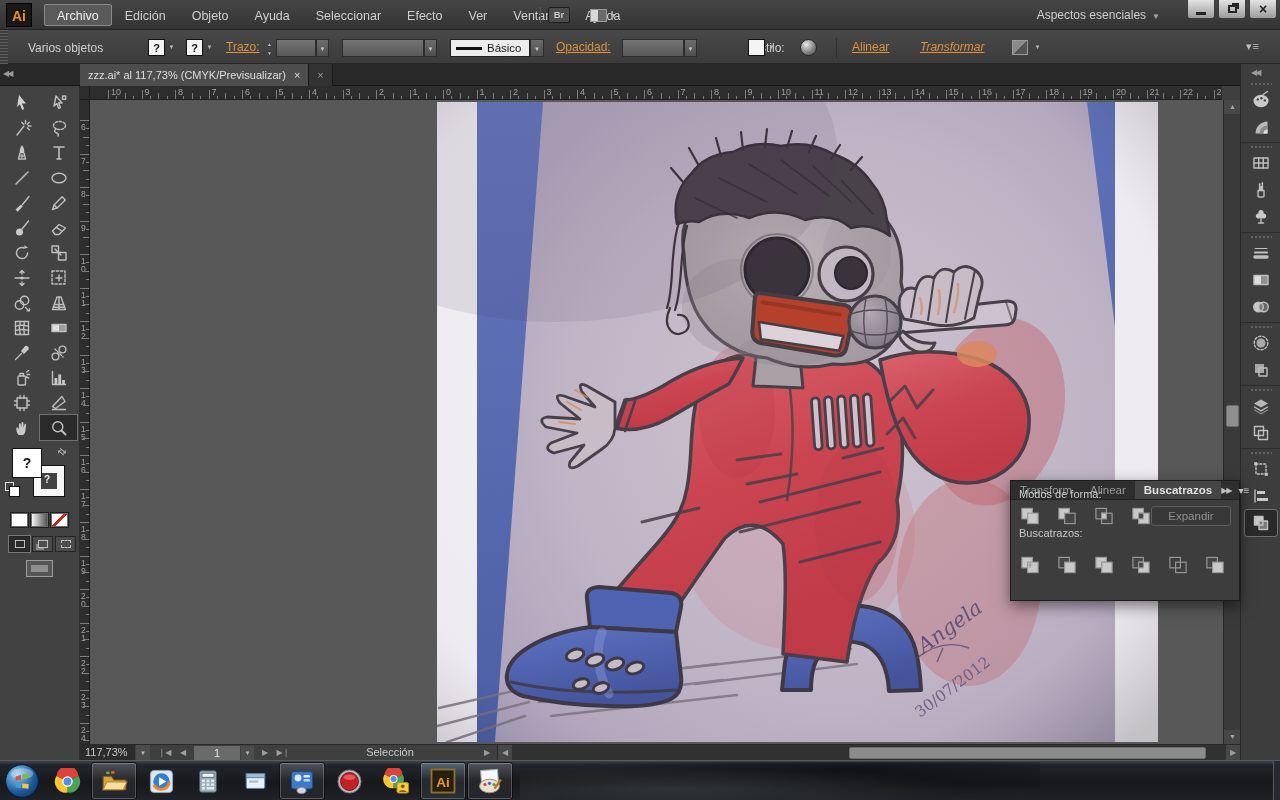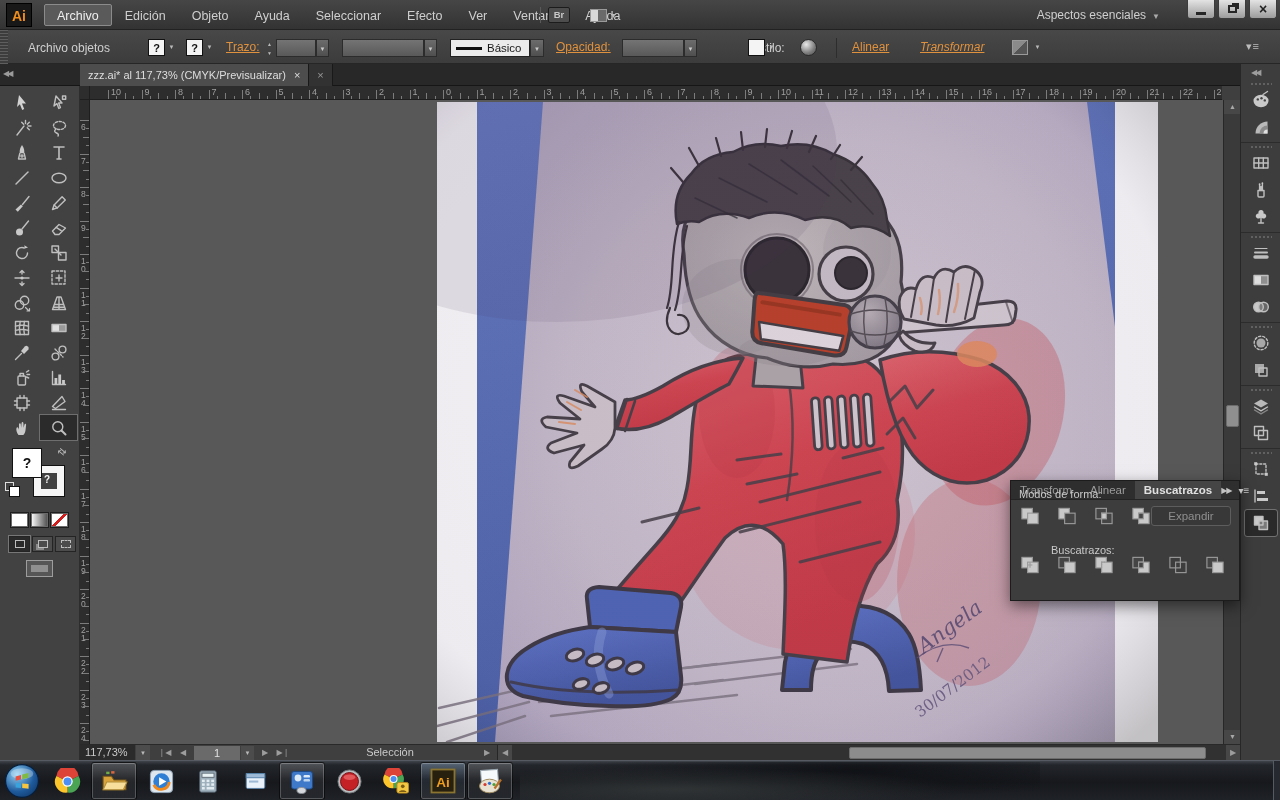--- a/index.html
+++ b/index.html
@@ -184,21 +184,21 @@
         </span>
       <span class="winbtn">
           <i class="g-rest"></i>
         </span>
       <span class="winbtn g-close">×</span>
     </div>
   </div>
 
   <div id="controlbar" class="abs"></div>
   <div id="cb-grip" class="abs"></div>
-  <span class="cb-label abs" style="left:28px;">Archivo objetos</span>
+  <span class="cb-label abs" style="left:28px;">Varios objetos</span>
   <span class="swatch abs" style="left:148px;">?</span>
   <span class="mini-arrow abs" style="left:166px;">▼</span>
   <span class="swatch abs" style="left:186px;">?</span>
   <span class="mini-arrow abs" style="left:204px;">▼</span>
   <span class="cb-link abs" style="left:226px;">Trazo:</span>
   <span id="stepper" class="abs">
       <span>▲</span>
       <span>▼</span>
     </span>
   <span class="dd-field abs" style="left:276px;width:40px;"></span>
@@ -1191,21 +1191,21 @@
           <svg viewBox="0 0 22 21" width="22" height="20">
             <g stroke="#9a9a9a" stroke-width="1.2">
               <rect x="2.5" y="2.5" width="11" height="11" fill="#c9c9c9"></rect>
               <rect x="8.5" y="7.5" width="11" height="11" fill="#c9c9c9"></rect>
               <rect x="8.5" y="7.5" width="5" height="6" fill="#454545"></rect>
             </g>
           </svg>
         </div>
       </div>
     <span id="pf-expand">Expandir</span>
-    <span class="pf-label" style="top:63px;margin-left:32px;">Buscatrazos:</span>
+    <span class="pf-label" style="top:46px;">Buscatrazos:</span>
     <div class="pf-row" id="pf-pf-row" style="top:74px;">
         <div class="pf-btn">
           <svg viewBox="0 0 22 21" width="22" height="20">
             <g stroke="#9a9a9a" stroke-width="1.2">
               <rect x="2.5" y="2.5" width="11" height="11" fill="#c9c9c9"></rect>
               <rect x="8.5" y="7.5" width="11" height="11" fill="#c9c9c9"></rect>
               <path d="M11 7.5v6M8.5 10.5h5" stroke="#9a9a9a"></path>
             </g>
           </svg>
         </div>

